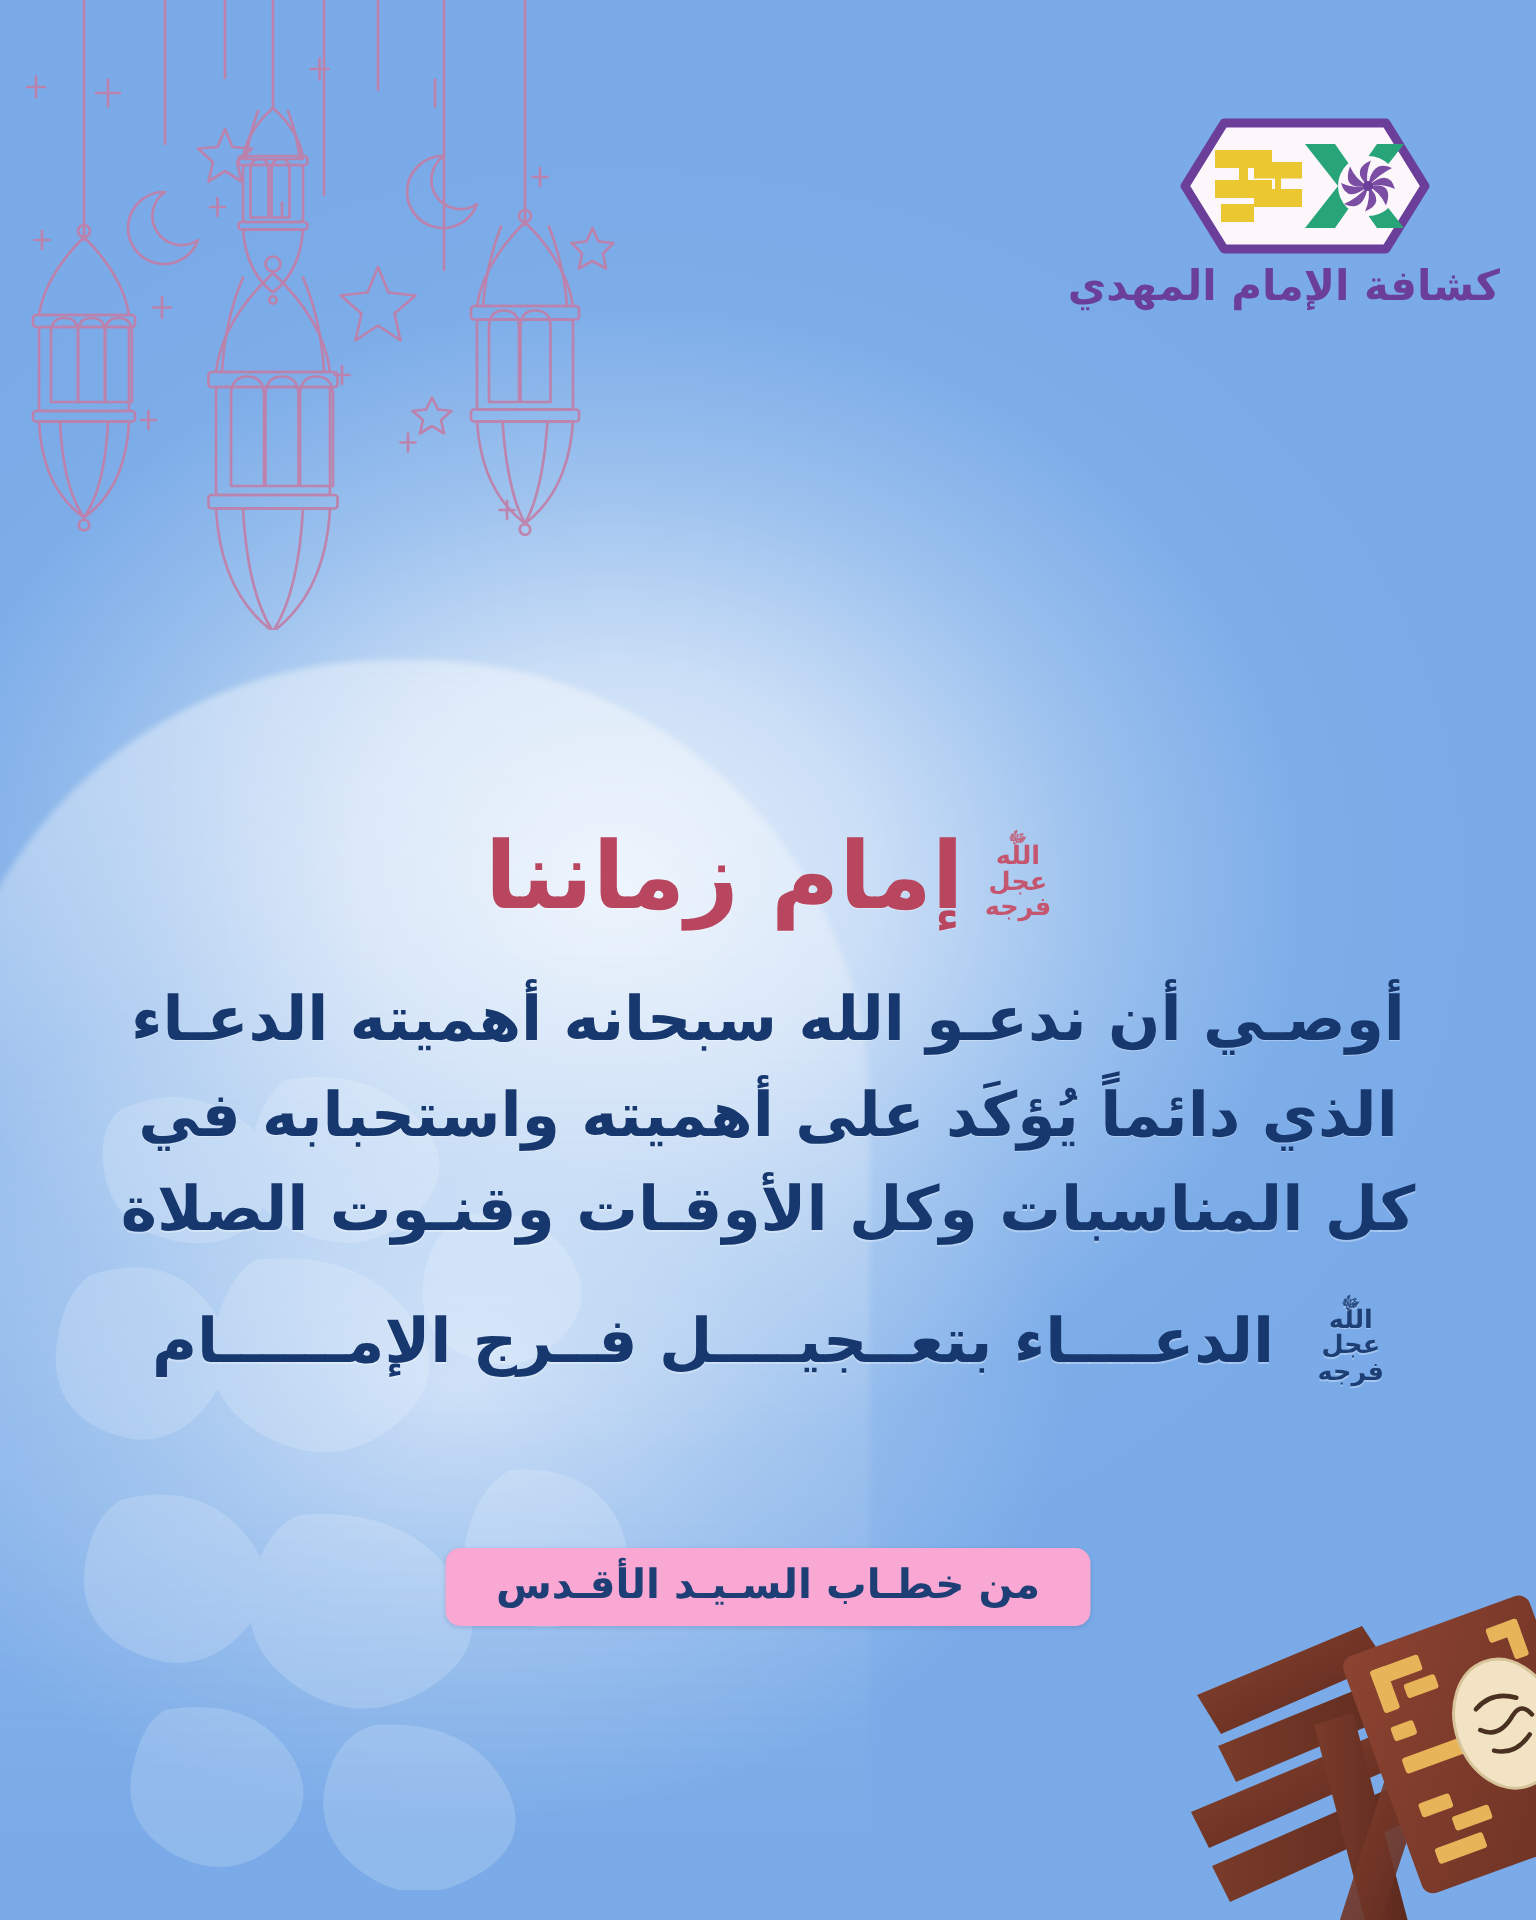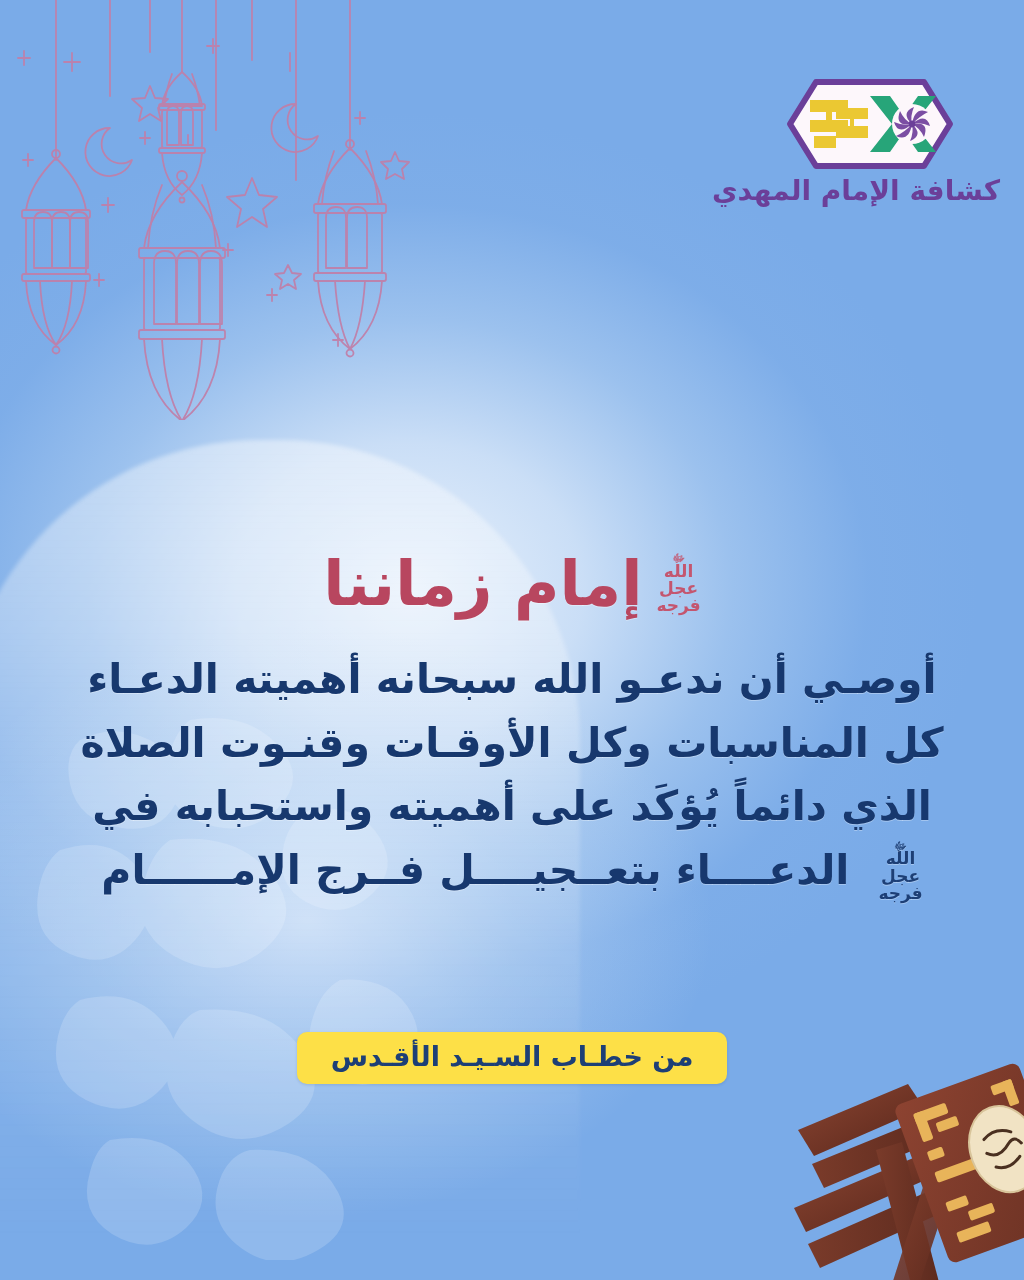--- a/index.html
+++ b/index.html
@@ -153,37 +153,38 @@
   .q-line {
     font-size: 41px;
     font-weight: 700;
     line-height: 1.55;
     white-space: nowrap;
     text-shadow: 0 1px 0 rgba(255,255,255,0.30);
   }
   .q-line.with-emblem {
     display: flex;
     flex-direction: row-reverse;
-    align-items: flex-end;
+    align-items: flex-start;
     justify-content: center;
     gap: 29px;
+    margin-top: 24px;
   }
 
   
   .badge-wrap {
     position: absolute;
     left: 0;
     right: 0;
     top: 1032px;
     display: flex;
     justify-content: center;
   }
   .badge {
     direction: rtl;
-    background: #fde047;
+    background: #f9a8d4;
     color: #1d3f76;
     font-size: 27px;
     font-weight: 700;
     padding: 9px 34px 12px;
     border-radius: 10px;
     letter-spacing: 1px;
     white-space: nowrap;
     box-shadow: 0 1px 3px rgba(40,70,120,0.18);
   }
 
@@ -351,22 +352,22 @@
     <div class="emblem rose">
       <span class="e-top">ﷻ</span>
       <span class="e-line">الله</span>
       <span class="e-line">عجل</span>
       <span class="e-line">فرجه</span>
     </div>
   </div>
 
   <div class="quote">
     <div class="q-line">أوصـي أن ندعـو الله سبحانه أهميته الدعـاء</div>
+    <div class="q-line">الذي دائماً يُؤكَد على أهميته واستحبابه في</div>
     <div class="q-line">كل المناسبات وكل الأوقـات وقنـوت الصلاة</div>
-    <div class="q-line">الذي دائماً يُؤكَد على أهميته واستحبابه في</div>
     <div class="q-line with-emblem">
       <span>الدعــــاء بتعــجيــــل فــرج الإمــــــام</span>
       <span class="emblem navy">
         <span class="e-top">ﷻ</span>
         <span class="e-line">الله</span>
         <span class="e-line">عجل</span>
         <span class="e-line">فرجه</span>
       </span>
     </div>
   </div>

